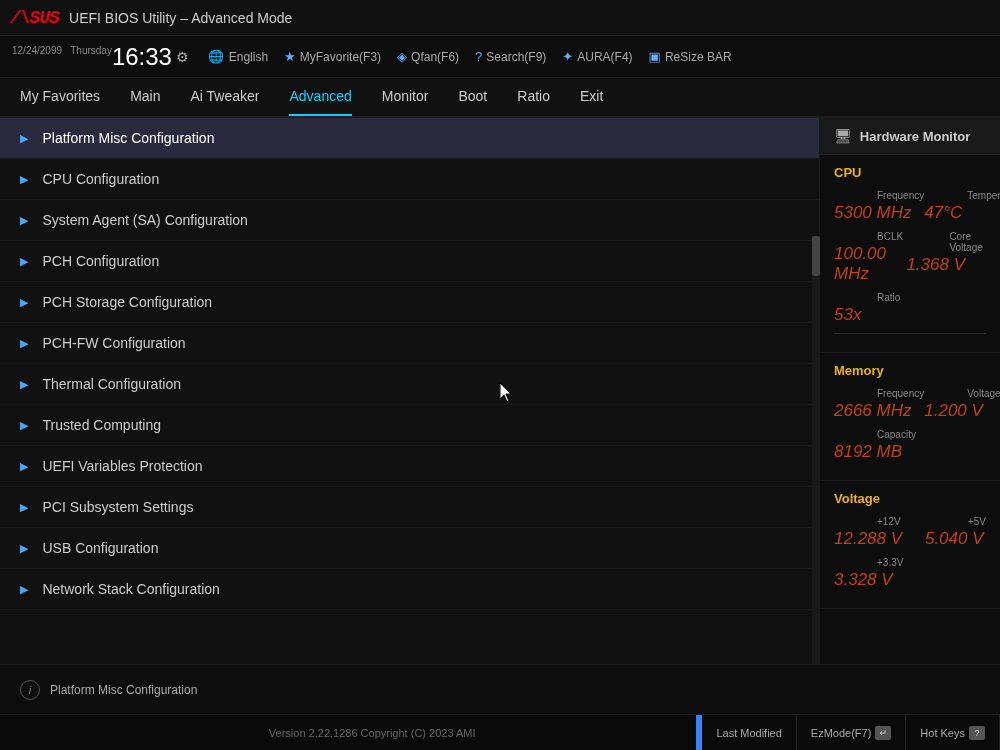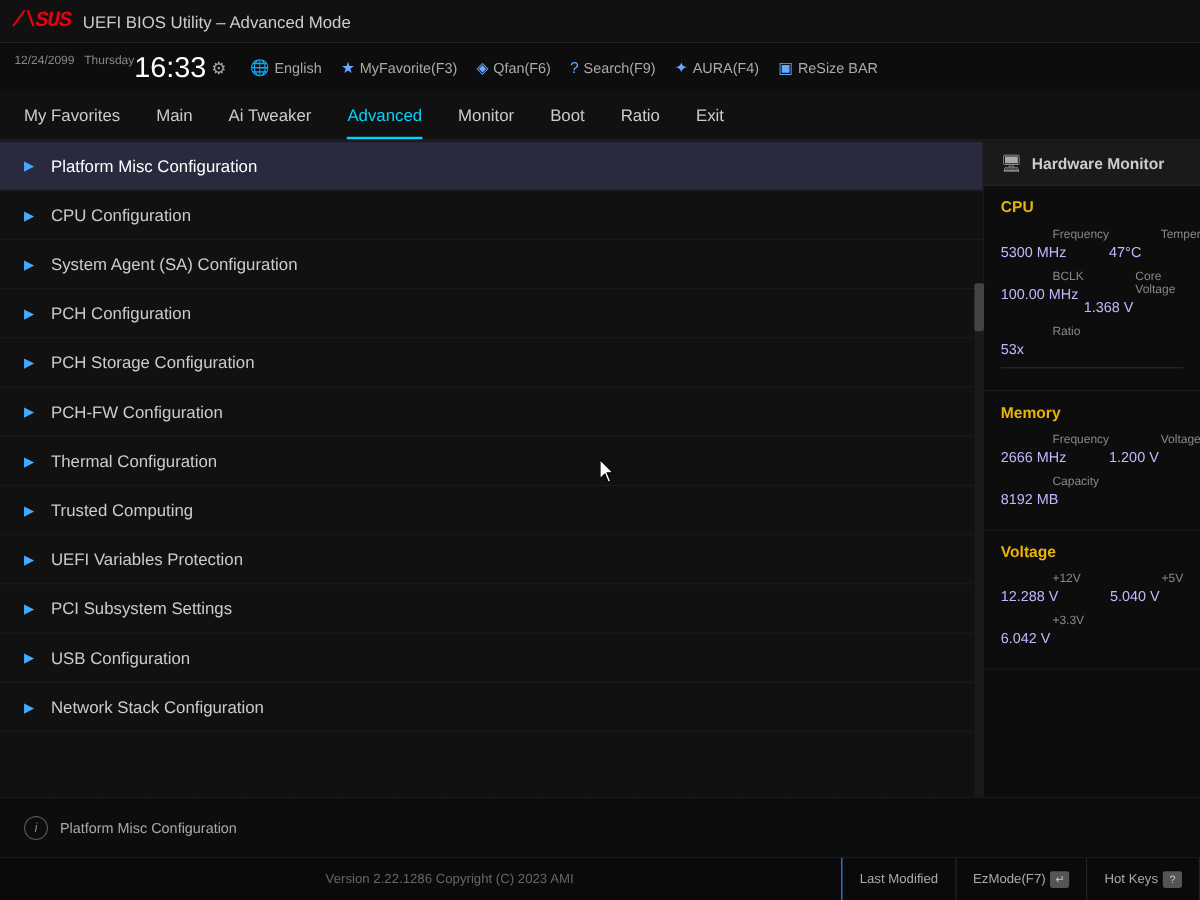--- a/index.html
+++ b/index.html
@@ -200,21 +200,21 @@
       border-top: 1px solid #2a2a2a;
       margin: 8px 0;
     }
     .hw-row {
       display: flex;
       justify-content: space-between;
       margin-bottom: 8px;
     }
     .hw-col { display: flex; flex-direction: column; }
     .hw-label { color: #888; font-size: 10px; margin-bottom: 2px; padding-left: 43px; }
-    .hw-value { color: #c4b5fd; font-size: 12px; }
+    .hw-value { color: #c2410c; font-size: 17px; font-style: italic; }
 
     
     .status-bar {
       position: relative;
       z-index: 10;
       background: #0d0d0d;
       height: 50px;
       border-top: 1px solid #1a1a1a;
       display: flex;
       align-items: center;
@@ -274,21 +274,21 @@
       color: #666;
       font-size: 11px;
       flex: 1;
       text-align: center;
       margin-left: 48px;
     }
     .footer-right {
       display: flex;
       align-items: flex-start;
       height: 100%;
-      border-left: 1px solid #3b82f6;
+      border-left: 6px solid #3b82f6;
     }
     .footer-btn {
       padding: 0 14px;
       height: 100%;
       display: flex;
       align-items: center;
       color: #aaa;
       font-size: 11px;
       border-right: 1px solid #222;
       cursor: pointer;
@@ -495,21 +495,21 @@
           <span class="hw-value">12.288 V</span>
         </div>
         <div class="hw-col">
           <span class="hw-label">+5V</span>
           <span class="hw-value">5.040 V</span>
         </div>
       </div>
       <div class="hw-row">
         <div class="hw-col">
           <span class="hw-label">+3.3V</span>
-          <span class="hw-value">6.042 V</span>
+          <span class="hw-value">3.328 V</span>
         </div>
       </div>
     </div>
   </div>
 </div>
 
 <div class="status-bar">
   <div class="status-info">
     <div class="info-icon">i</div>
     <span class="status-desc">Platform Misc Configuration</span>

